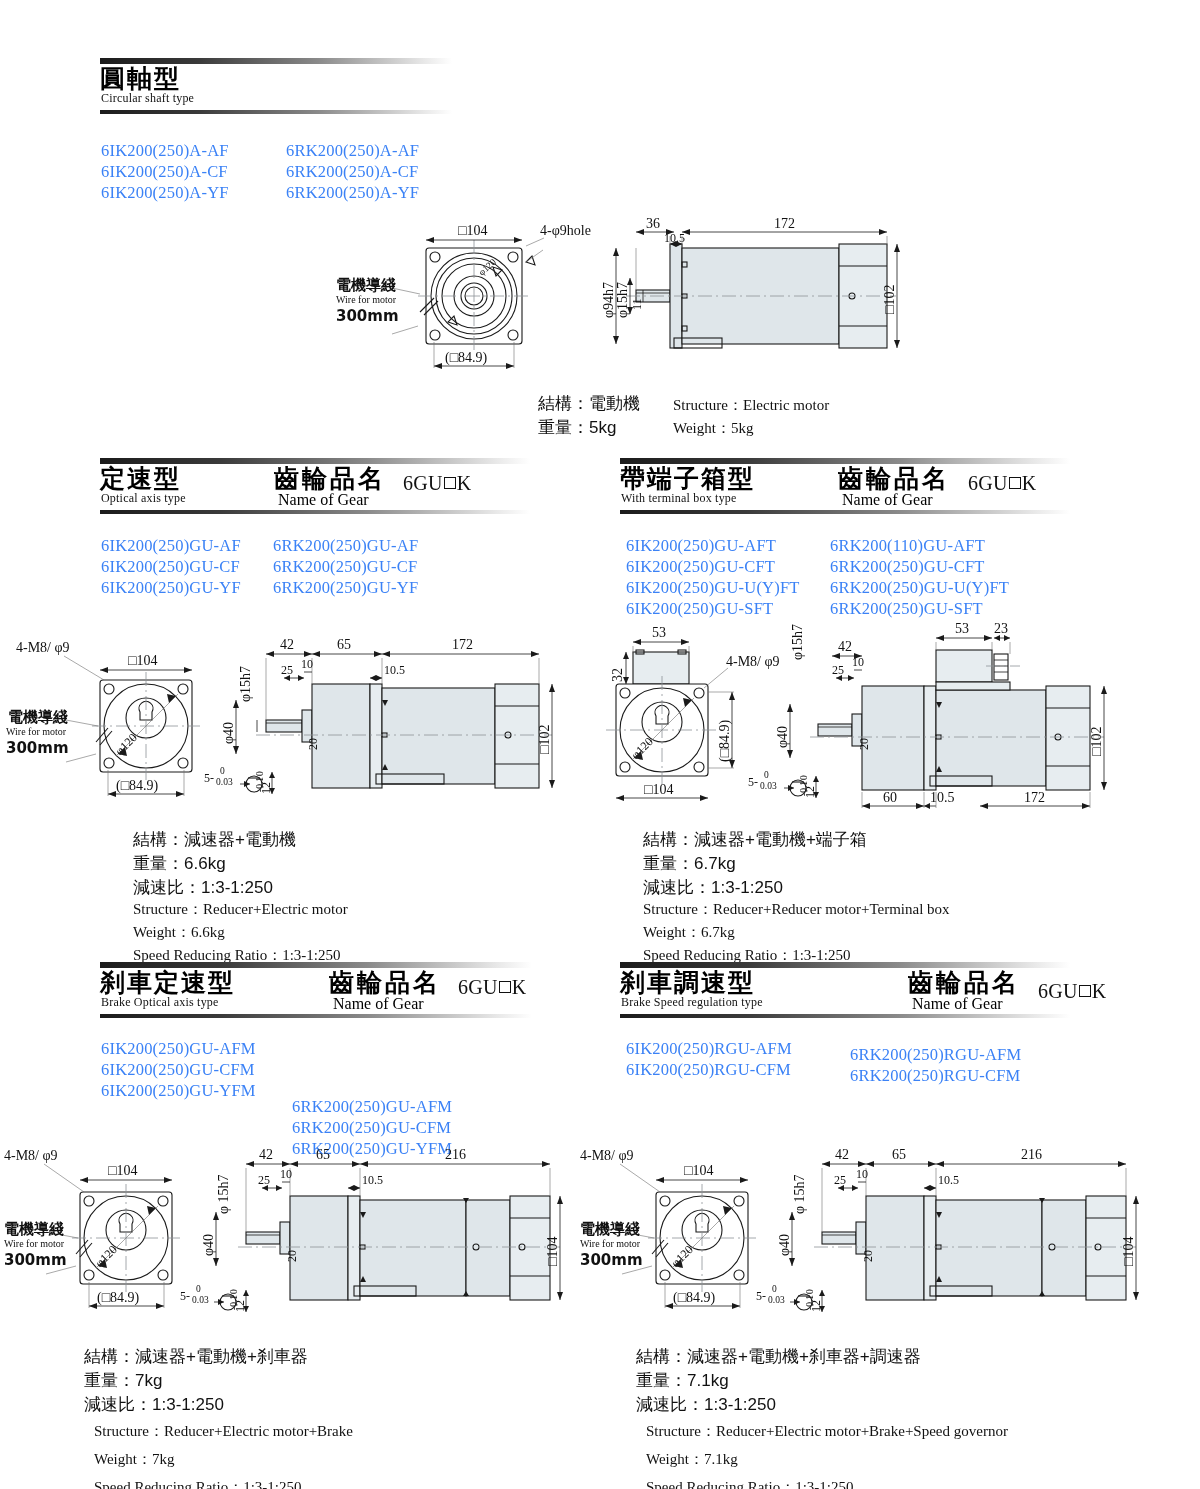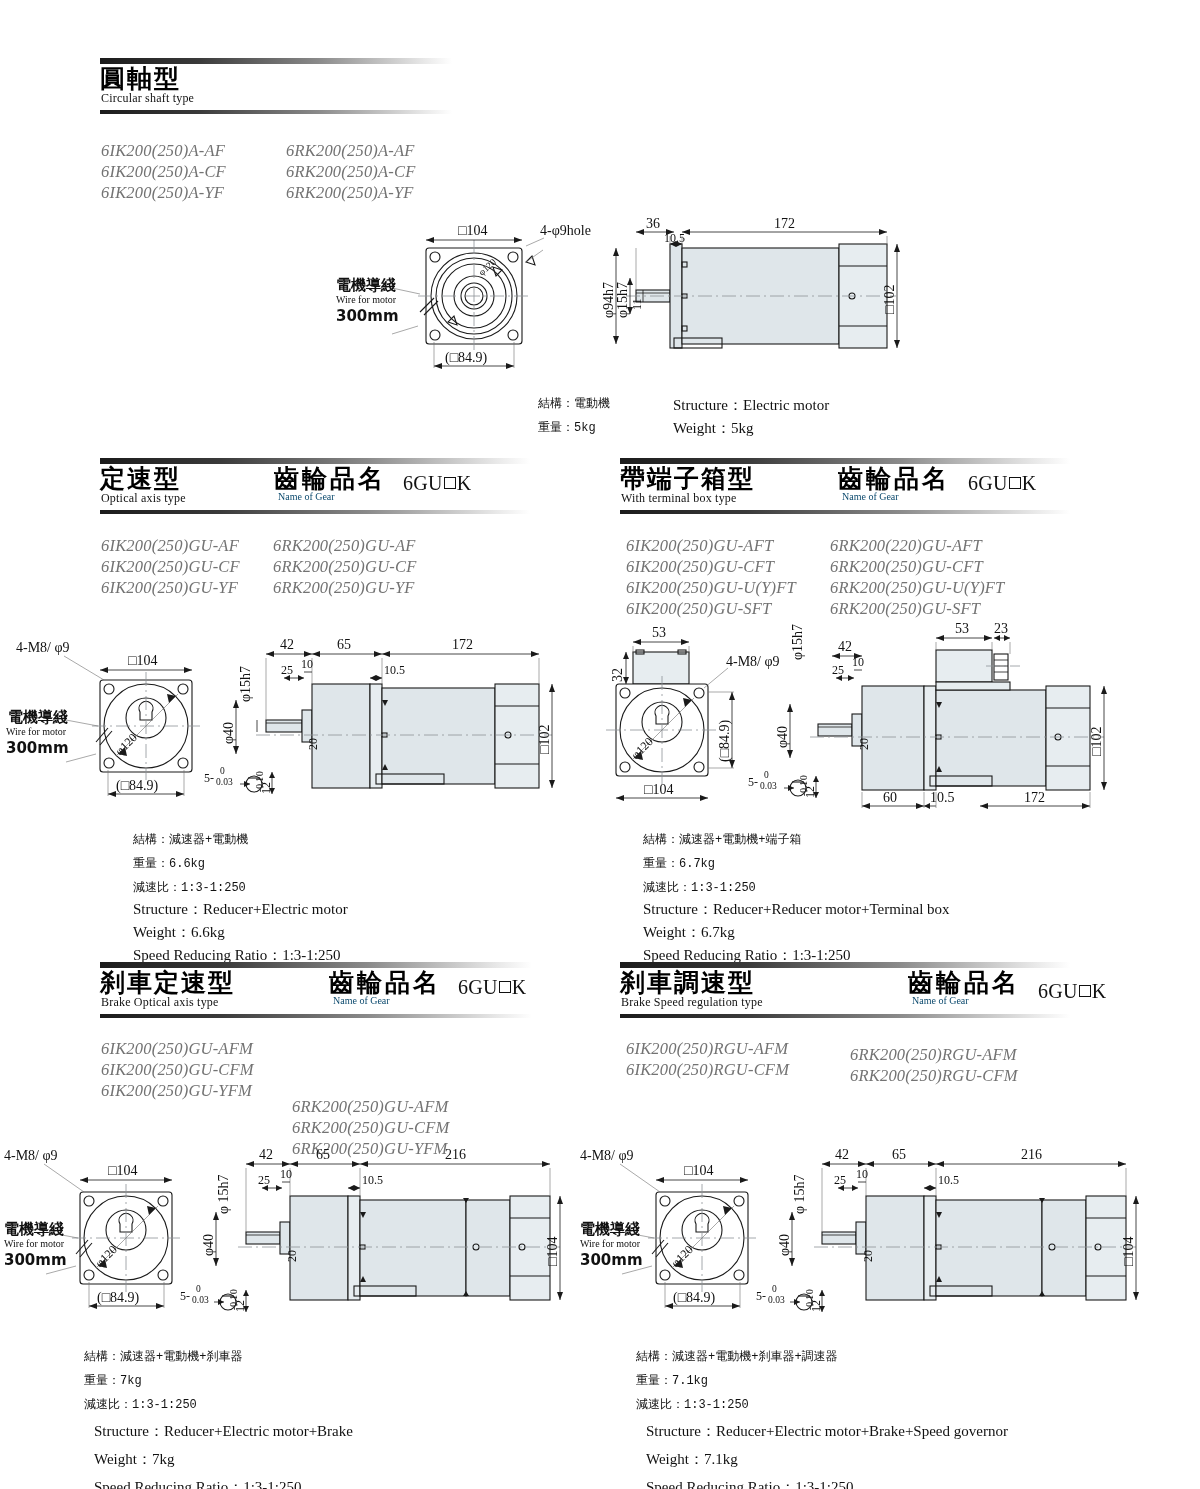--- a/index.html
+++ b/index.html
@@ -27,36 +27,36 @@
     font-family:"Liberation Serif", serif;
     font-size:12px;color:#111;white-space:nowrap;letter-spacing:.2px;
   }
   .gear-cn{
     position:absolute;
     font-family:"DejaVu Sans", sans-serif;
     font-weight:bold;font-size:25px;letter-spacing:3px;color:#000;
     top:-2px;white-space:nowrap;
   }
   .gear-en{
-    position:absolute;top:27px;font-size:10px;color:#0c4a6e;white-space:nowrap;
+    position:absolute;top:27px;font-size:16px;color:#000000;white-space:nowrap;
   }
   .gear-code{
     position:absolute;font-size:20px;color:#111;white-space:nowrap;letter-spacing:.3px;
   }
   .sq-box{
     display:inline-block;width:10px;height:10px;border:1.3px solid #111;
     vertical-align:1px;margin:0 1px;
   }
 
   
-  .models{position:absolute;font-size:16.5px;line-height:21px;color:#737373;letter-spacing:.2px;font-style:italic;}
+  .models{position:absolute;font-size:16.5px;line-height:21px;color:#3b82f6;letter-spacing:.2px;}
   .models div{white-space:nowrap;}
 
   
-  .spec-cn{position:absolute;font-family:Liberation Mono, monospace;font-size:12px;line-height:24px;color:#111;}
+  .spec-cn{position:absolute;font-family:Liberation Sans, sans-serif;font-size:17px;line-height:24px;color:#111;}
   .spec-cn div{white-space:nowrap;}
   .spec-en{position:absolute;font-family:"Liberation Serif",serif;font-size:15px;line-height:23px;color:#111;}
   .spec-en div{white-space:nowrap;}
   .spec-en.loose{line-height:28px;}
 
   
   .dwg{position:absolute;}
   svg{display:block;overflow:visible;}
   .ln{stroke:#1a1a1a;stroke-width:1.1;fill:none;}
   .ln-t{stroke:#1a1a1a;stroke-width:.8;fill:none;}
@@ -268,21 +268,21 @@
     <div class="bar thin"></div>
   </div>
 
   <div class="models" style="left:626px;top:535px;">
     <div>6IK200(250)GU-AFT</div>
     <div>6IK200(250)GU-CFT</div>
     <div>6IK200(250)GU-U(Y)FT</div>
     <div>6IK200(250)GU-SFT</div>
   </div>
   <div class="models" style="left:830px;top:535px;">
-    <div>6RK200(220)GU-AFT</div>
+    <div>6RK200(110)GU-AFT</div>
     <div>6RK200(250)GU-CFT</div>
     <div>6RK200(250)GU-U(Y)FT</div>
     <div>6RK200(250)GU-SFT</div>
   </div>
 
   <div class="dwg" style="left:4px;top:622px;">
     <svg width="560" height="200" viewBox="0 0 560 200">
 
       <g>
         <rect class="white-fill" x="96" y="58" width="92" height="92" rx="3"></rect>

